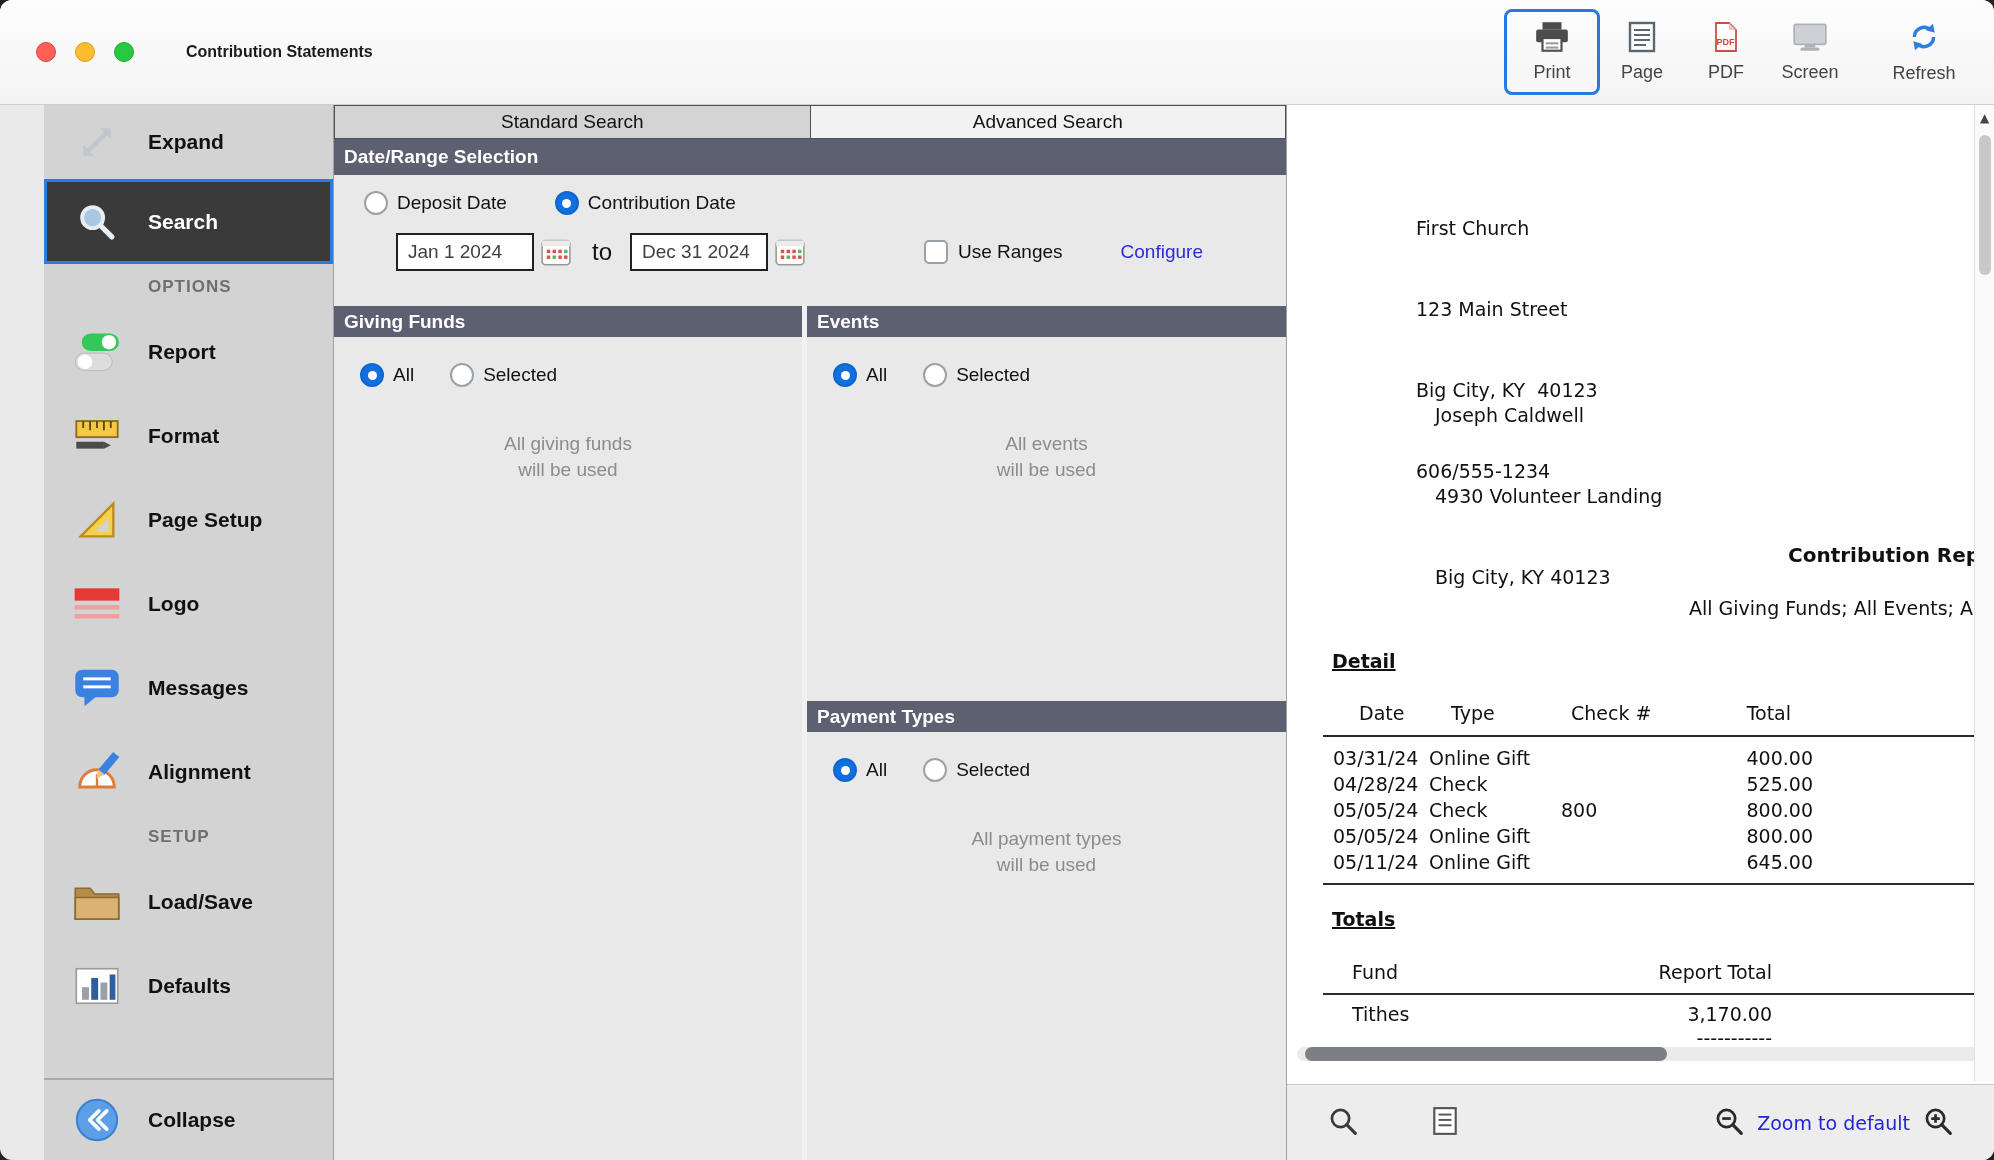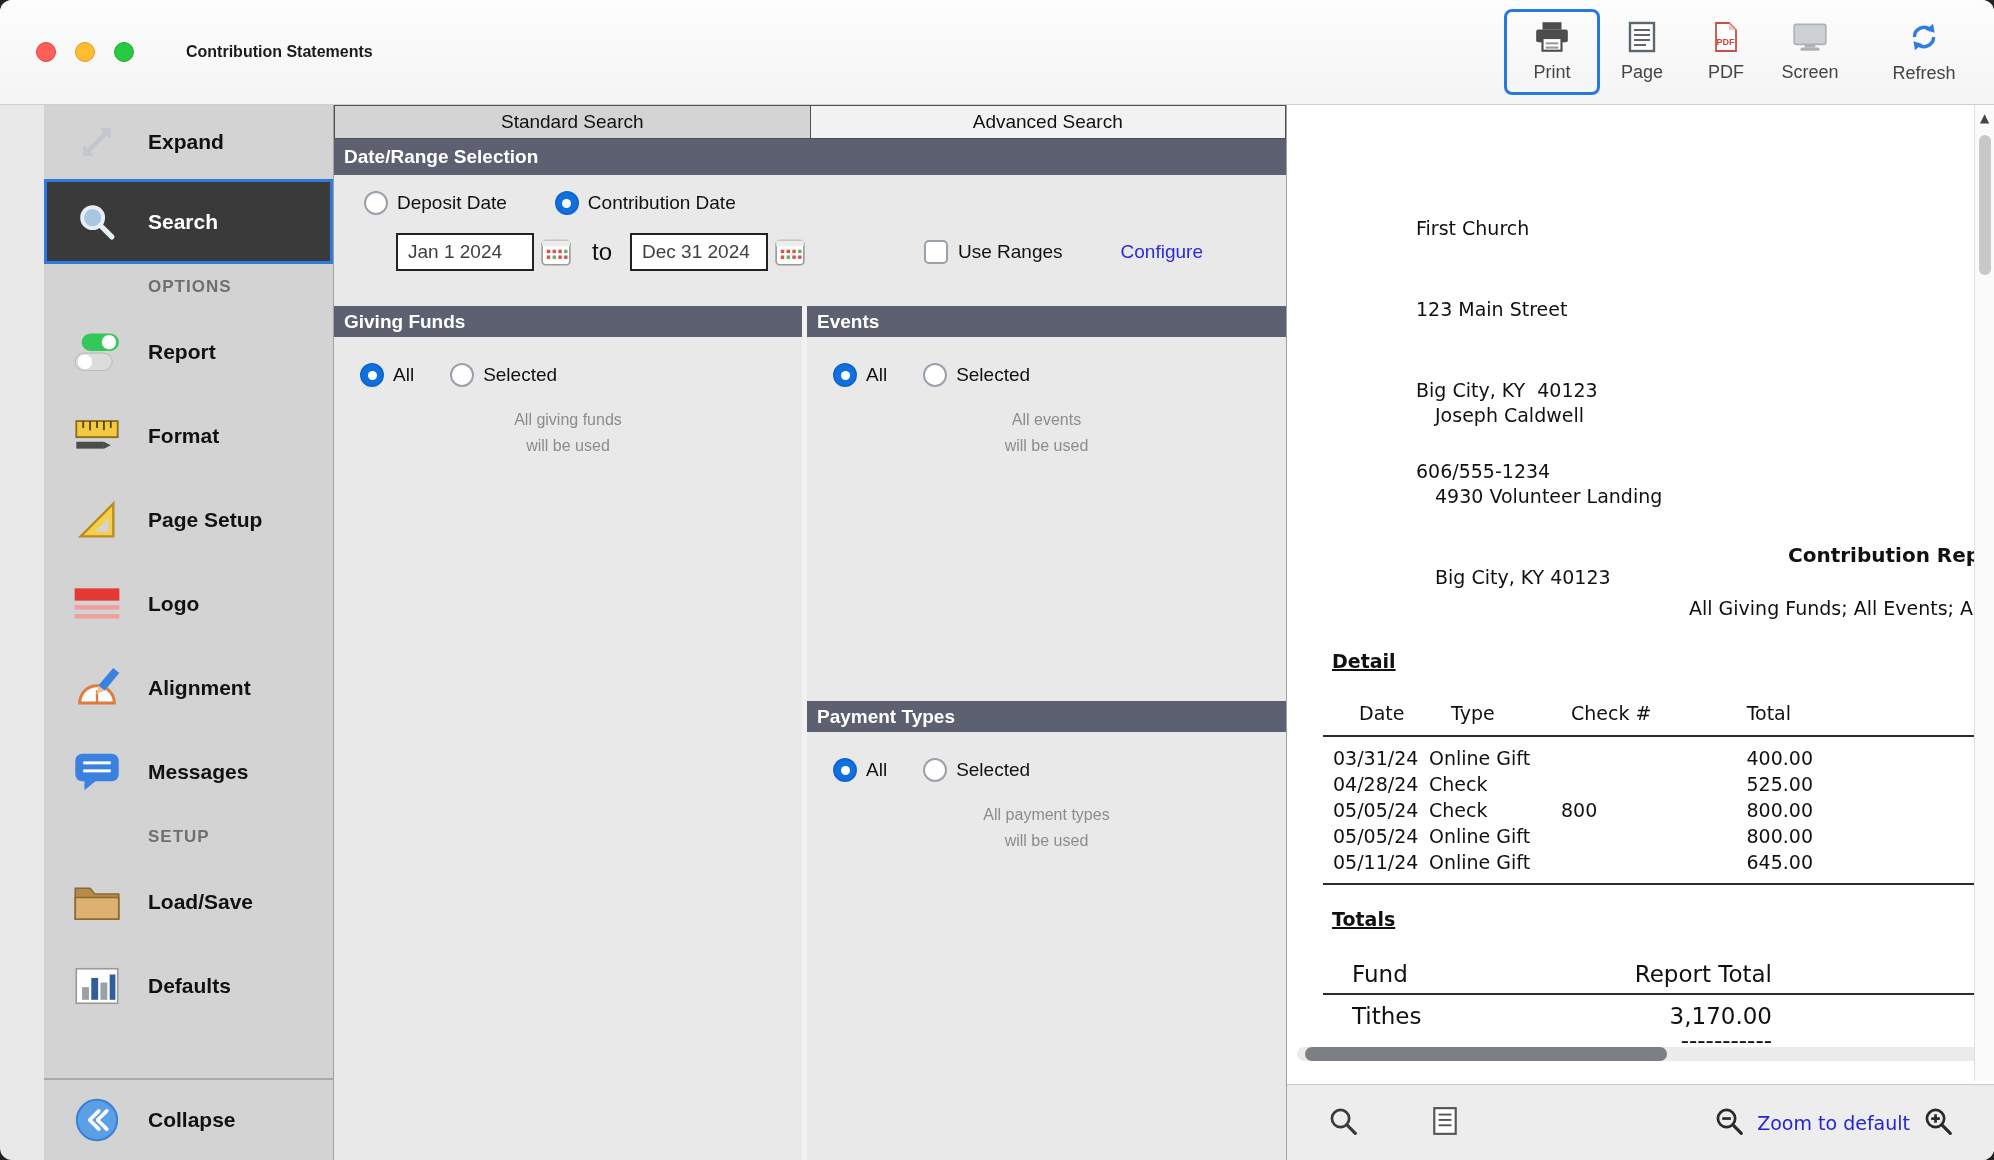--- a/index.html
+++ b/index.html
@@ -57,42 +57,42 @@
   .checkbox { width:24px; height:24px; background:#fff; border:2px solid #99a1a9; border-radius:5px; flex:none; margin-left:118px; }
   .cb-label { margin-left:10px; font-size:19px; color:#111; }
   .link { color:#2b2bd8; font-size:19px; cursor:pointer; }
   .configure { margin-left:58px; }
   .cols { flex:1; display:flex; min-height:0; }
   .col-left { width:473px; flex:none; border-right:5px solid #f1f1f1; display:flex; flex-direction:column; }
   .col-right { flex:1; display:flex; flex-direction:column; }
   .sec-body { padding-top:26px; }
   .sec-body .radio-row { display:flex; align-items:center; padding-left:26px; gap:36px; }
   .radio-opt { display:flex; align-items:center; }
-  .sec-note { margin-top:20px; text-align:center; font-size:16px; line-height:26px; color:#8c8c8c; }
+  .sec-note { margin-top:44px; text-align:center; font-size:19px; line-height:26px; color:#8c8c8c; }
   .events-body { height:364px; flex:none; }
   .gf-body, .pt-body { flex:1; }
 
   
   .preview { flex:1; position:relative; background:#fff; border-left:1px solid #a0a0a0; overflow:hidden; font-family:"DejaVu Sans", sans-serif; color:#111; }
   .abs { position:absolute; }
   .addr { font-size:19px; line-height:27px; white-space:pre; }
   .rep-title { font-size:20px; font-weight:bold; white-space:nowrap; }
   .rep-sub { font-size:19px; white-space:nowrap; z-index:1; }
   .rep-h { font-size:19px; font-weight:bold; text-decoration:underline; text-decoration-thickness:2px; }
   .rule { height:0; border-top:2px solid #2b2b2b; }
   .dgrid { display:grid; grid-template-columns:96px 124px 110px 154px; font-size:19px; }
   .dgrid .c-total { text-align:right; }
   .dhead .c-date { padding-left:26px; }
   .dhead .c-type { padding-left:22px; }
   .dhead .c-check { padding-left:18px; }
   .dhead .c-total { padding-right:26px; }
   .drow { line-height:26px; }
   .drow .c-check { padding-left:8px; }
   .drow .c-total { padding-right:4px; }
-  .tgrid { display:grid; grid-template-columns:1fr 200px; width:420px; font-size:23px; }
+  .tgrid { display:grid; grid-template-columns:1fr 200px; width:420px; font-size:19px; }
   .tgrid .t-right { text-align:right; }
   .hscroll-track { height:14px; background:#ebebeb; border-radius:7px; }
   .hscroll-thumb { position:absolute; left:8px; top:0; width:362px; height:14px; background:#7c8085; border-radius:7px; }
   .pv-toolbar { position:absolute; left:0; right:0; bottom:0; height:76px; background:#ededed; border-top:1px solid #c9c9c9; display:flex; align-items:center; padding:0 40px; z-index:3; }
   .pv-doc { margin-left:72px; }
   .pv-right-spacer { flex:1; }
   .pv-link { margin:0 12px; font-size:19px; color:#2424d4; }
   .v-scroll { position:absolute; right:0; top:0; width:20px; height:976px; background:#fafafa; border-left:1px solid #e0e0e0; z-index:2; }
   .v-scroll .v-arrow { display:block; text-align:center; font-size:12px; color:#444; padding-top:6px; }
   .v-thumb { position:absolute; left:4px; top:30px; width:12px; height:140px; background:#c8c8c8; border-radius:6px; }
@@ -243,42 +243,42 @@
             <rect x="0" y="3" width="40" height="11" fill="#e53935"></rect>
             <rect x="0" y="18" width="40" height="4" fill="#f0a09c"></rect>
             <rect x="0" y="26" width="40" height="4" fill="#f0a09c"></rect>
           </svg>
         </span>
         <span class="side-label">Logo</span>
       </div>
 
       <div class="side-item">
         <span class="icon-box">
+          <svg width="48" height="42" viewBox="0 0 42 36">
+            <rect x="2" y="2" width="38" height="24" rx="6" fill="#3b82e0"></rect>
+            <path d="M10 25 L10 34 L21 25 Z" fill="#3b82e0"></path>
+            <line x1="9" y1="10" x2="33" y2="10" stroke="#fff" stroke-width="2.6"></line>
+            <line x1="9" y1="17" x2="33" y2="17" stroke="#fff" stroke-width="2.6"></line>
+          </svg>
+        </span>
+        <span class="side-label">Messages</span>
+      </div>
+
+      <div class="side-item">
+        <span class="icon-box">
           <svg width="46" height="42" viewBox="0 0 40 36">
             <path d="M5 31 A15 15 0 0 1 35 31 Z" fill="#fff" stroke="#e07b39" stroke-width="2.6"></path>
             <line x1="20" y1="31" x2="20" y2="20" stroke="#e07b39" stroke-width="2"></line>
             <g transform="rotate(40 29 12)">
               <rect x="25.5" y="0" width="7" height="20" fill="#3b82e0"></rect>
               <polygon points="25.5,20 32.5,20 29,27" fill="#f0c089"></polygon>
             </g>
           </svg>
         </span>
         <span class="side-label">Alignment</span>
-      </div>
-
-      <div class="side-item">
-        <span class="icon-box">
-          <svg width="48" height="42" viewBox="0 0 42 36">
-            <rect x="2" y="2" width="38" height="24" rx="6" fill="#3b82e0"></rect>
-            <path d="M10 25 L10 34 L21 25 Z" fill="#3b82e0"></path>
-            <line x1="9" y1="10" x2="33" y2="10" stroke="#fff" stroke-width="2.6"></line>
-            <line x1="9" y1="17" x2="33" y2="17" stroke="#fff" stroke-width="2.6"></line>
-          </svg>
-        </span>
-        <span class="side-label">Messages</span>
       </div>
 
       <div class="side-section">SETUP</div>
 
       <div class="side-item">
         <span class="icon-box">
           <svg width="48" height="40" viewBox="0 0 42 34">
             <path d="M2 5 h13 l4 5 h21 v22 h-38 z" fill="#b68b4c" stroke="#8a6b33" stroke-width="1.4"></path>
             <path d="M2 13 h38 v19 h-38 z" fill="#dcb172" stroke="#8a6b33" stroke-width="1.4"></path>
           </svg>

